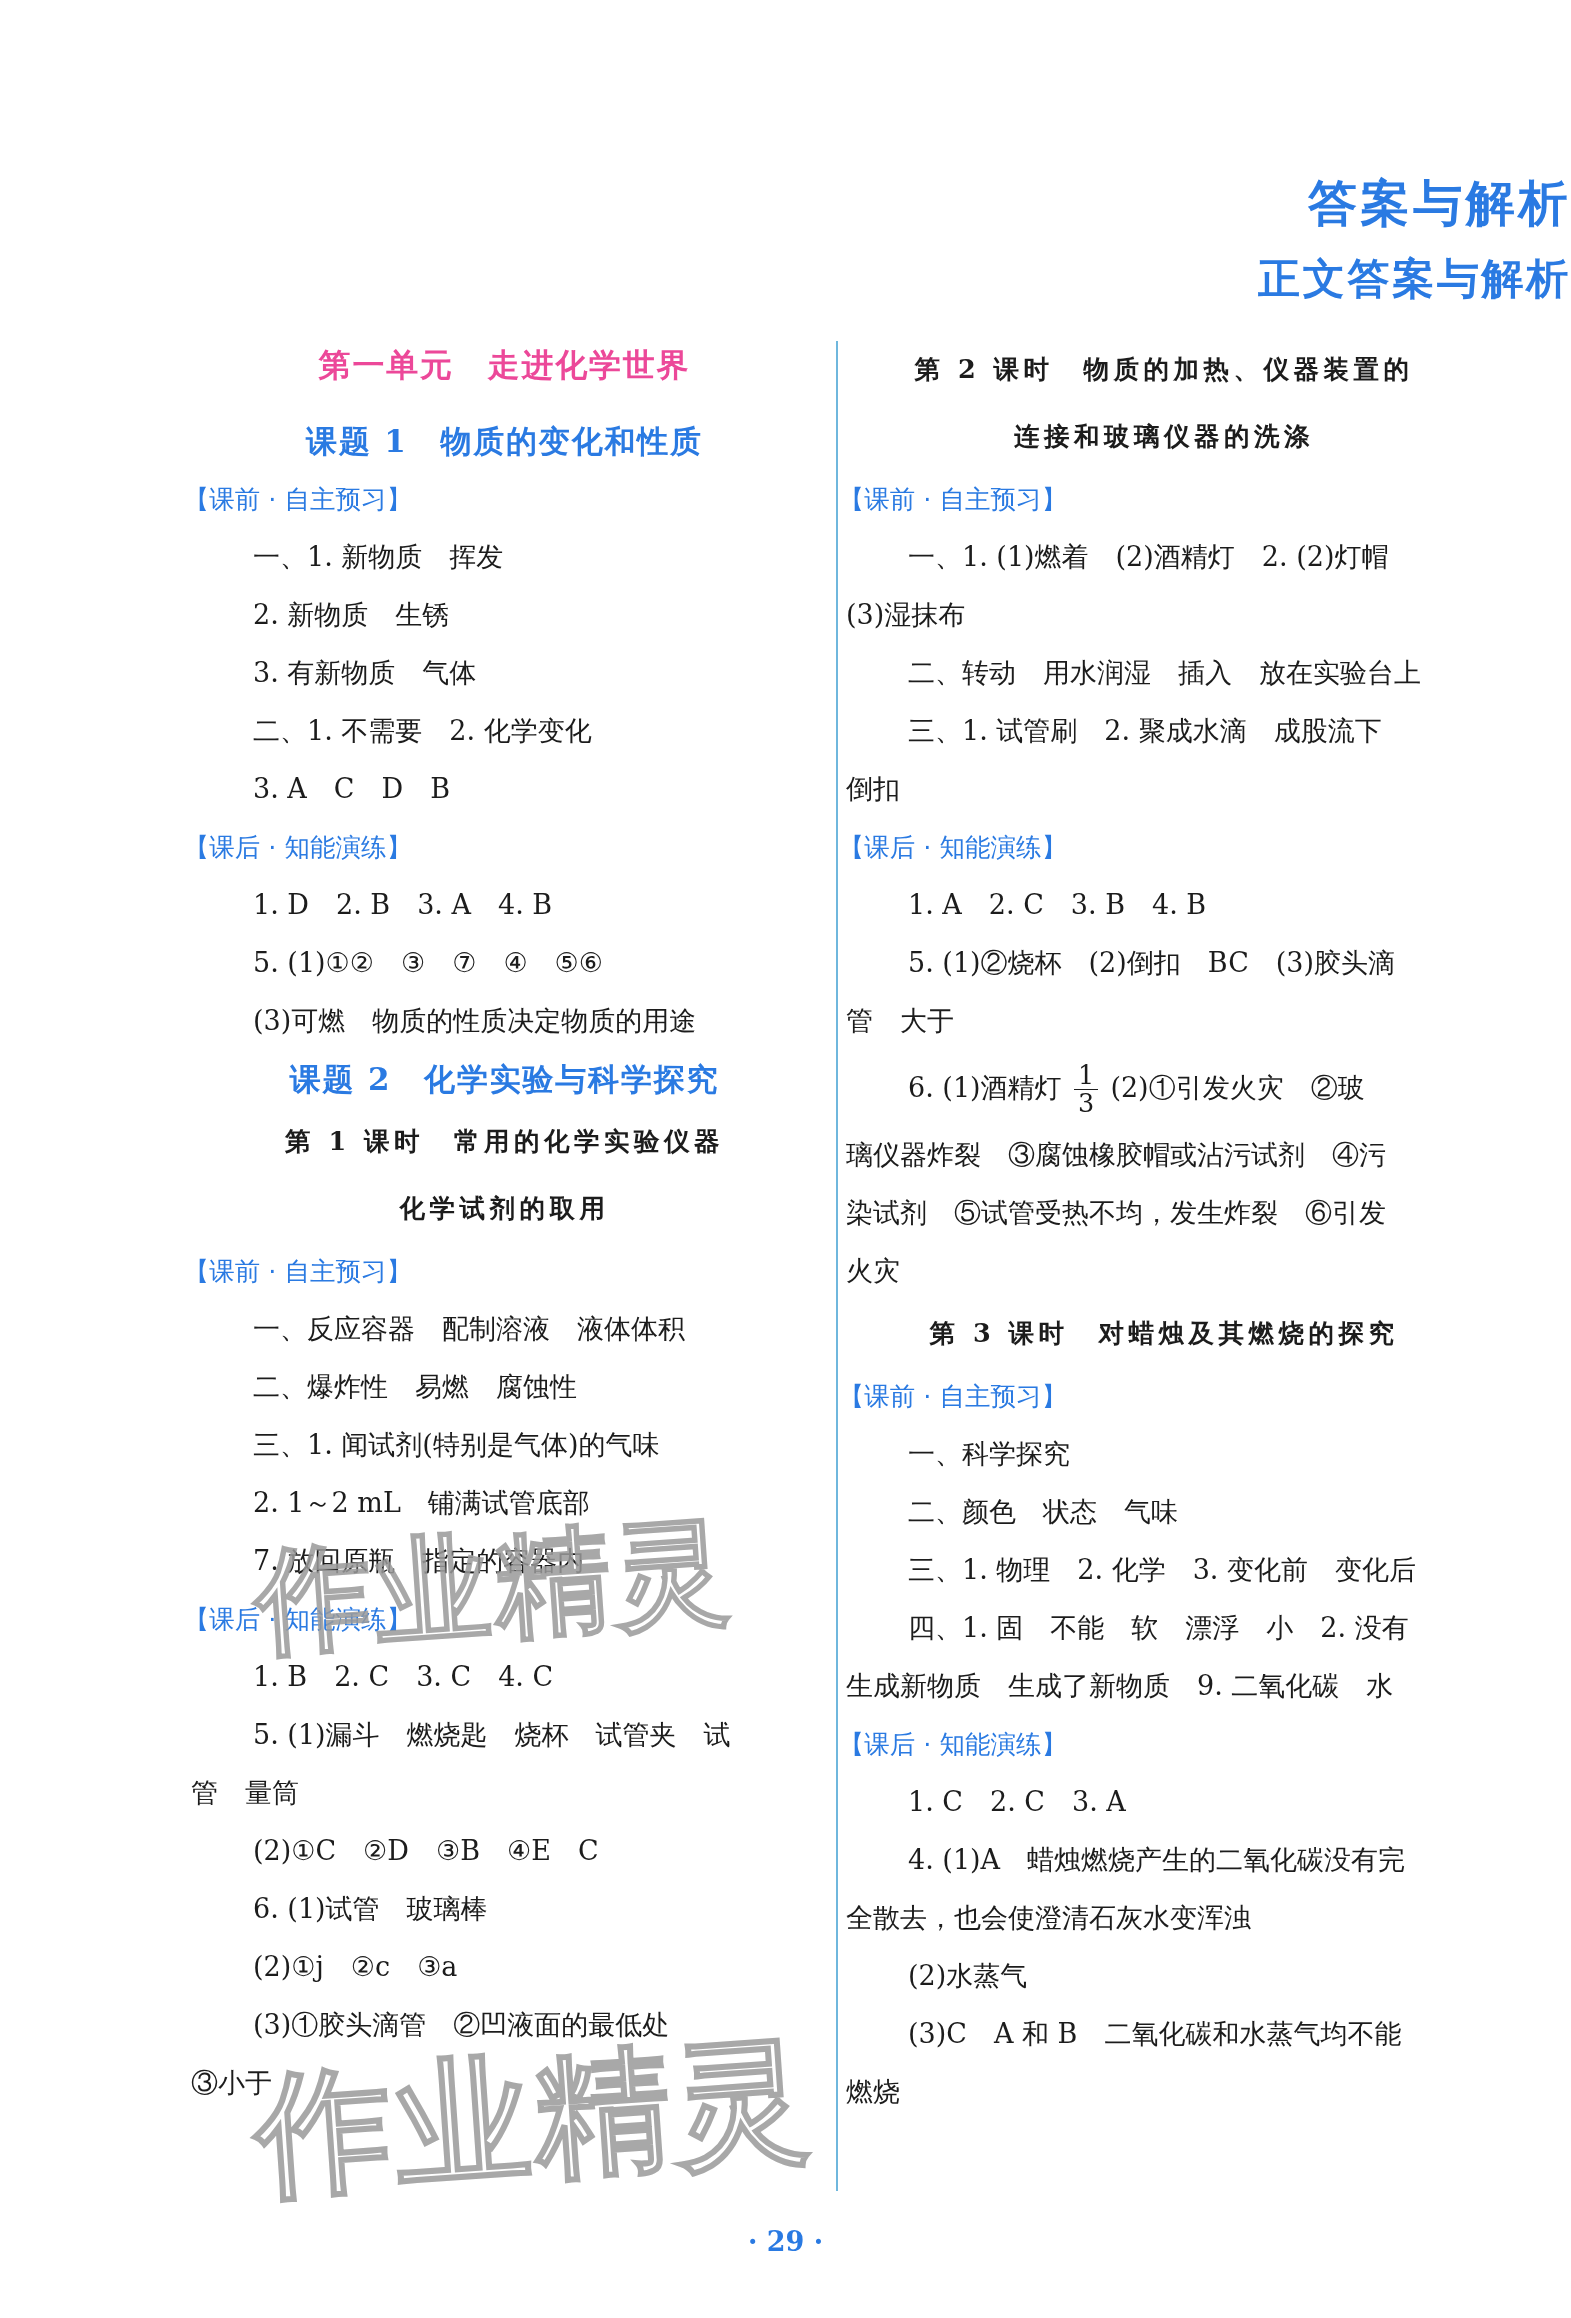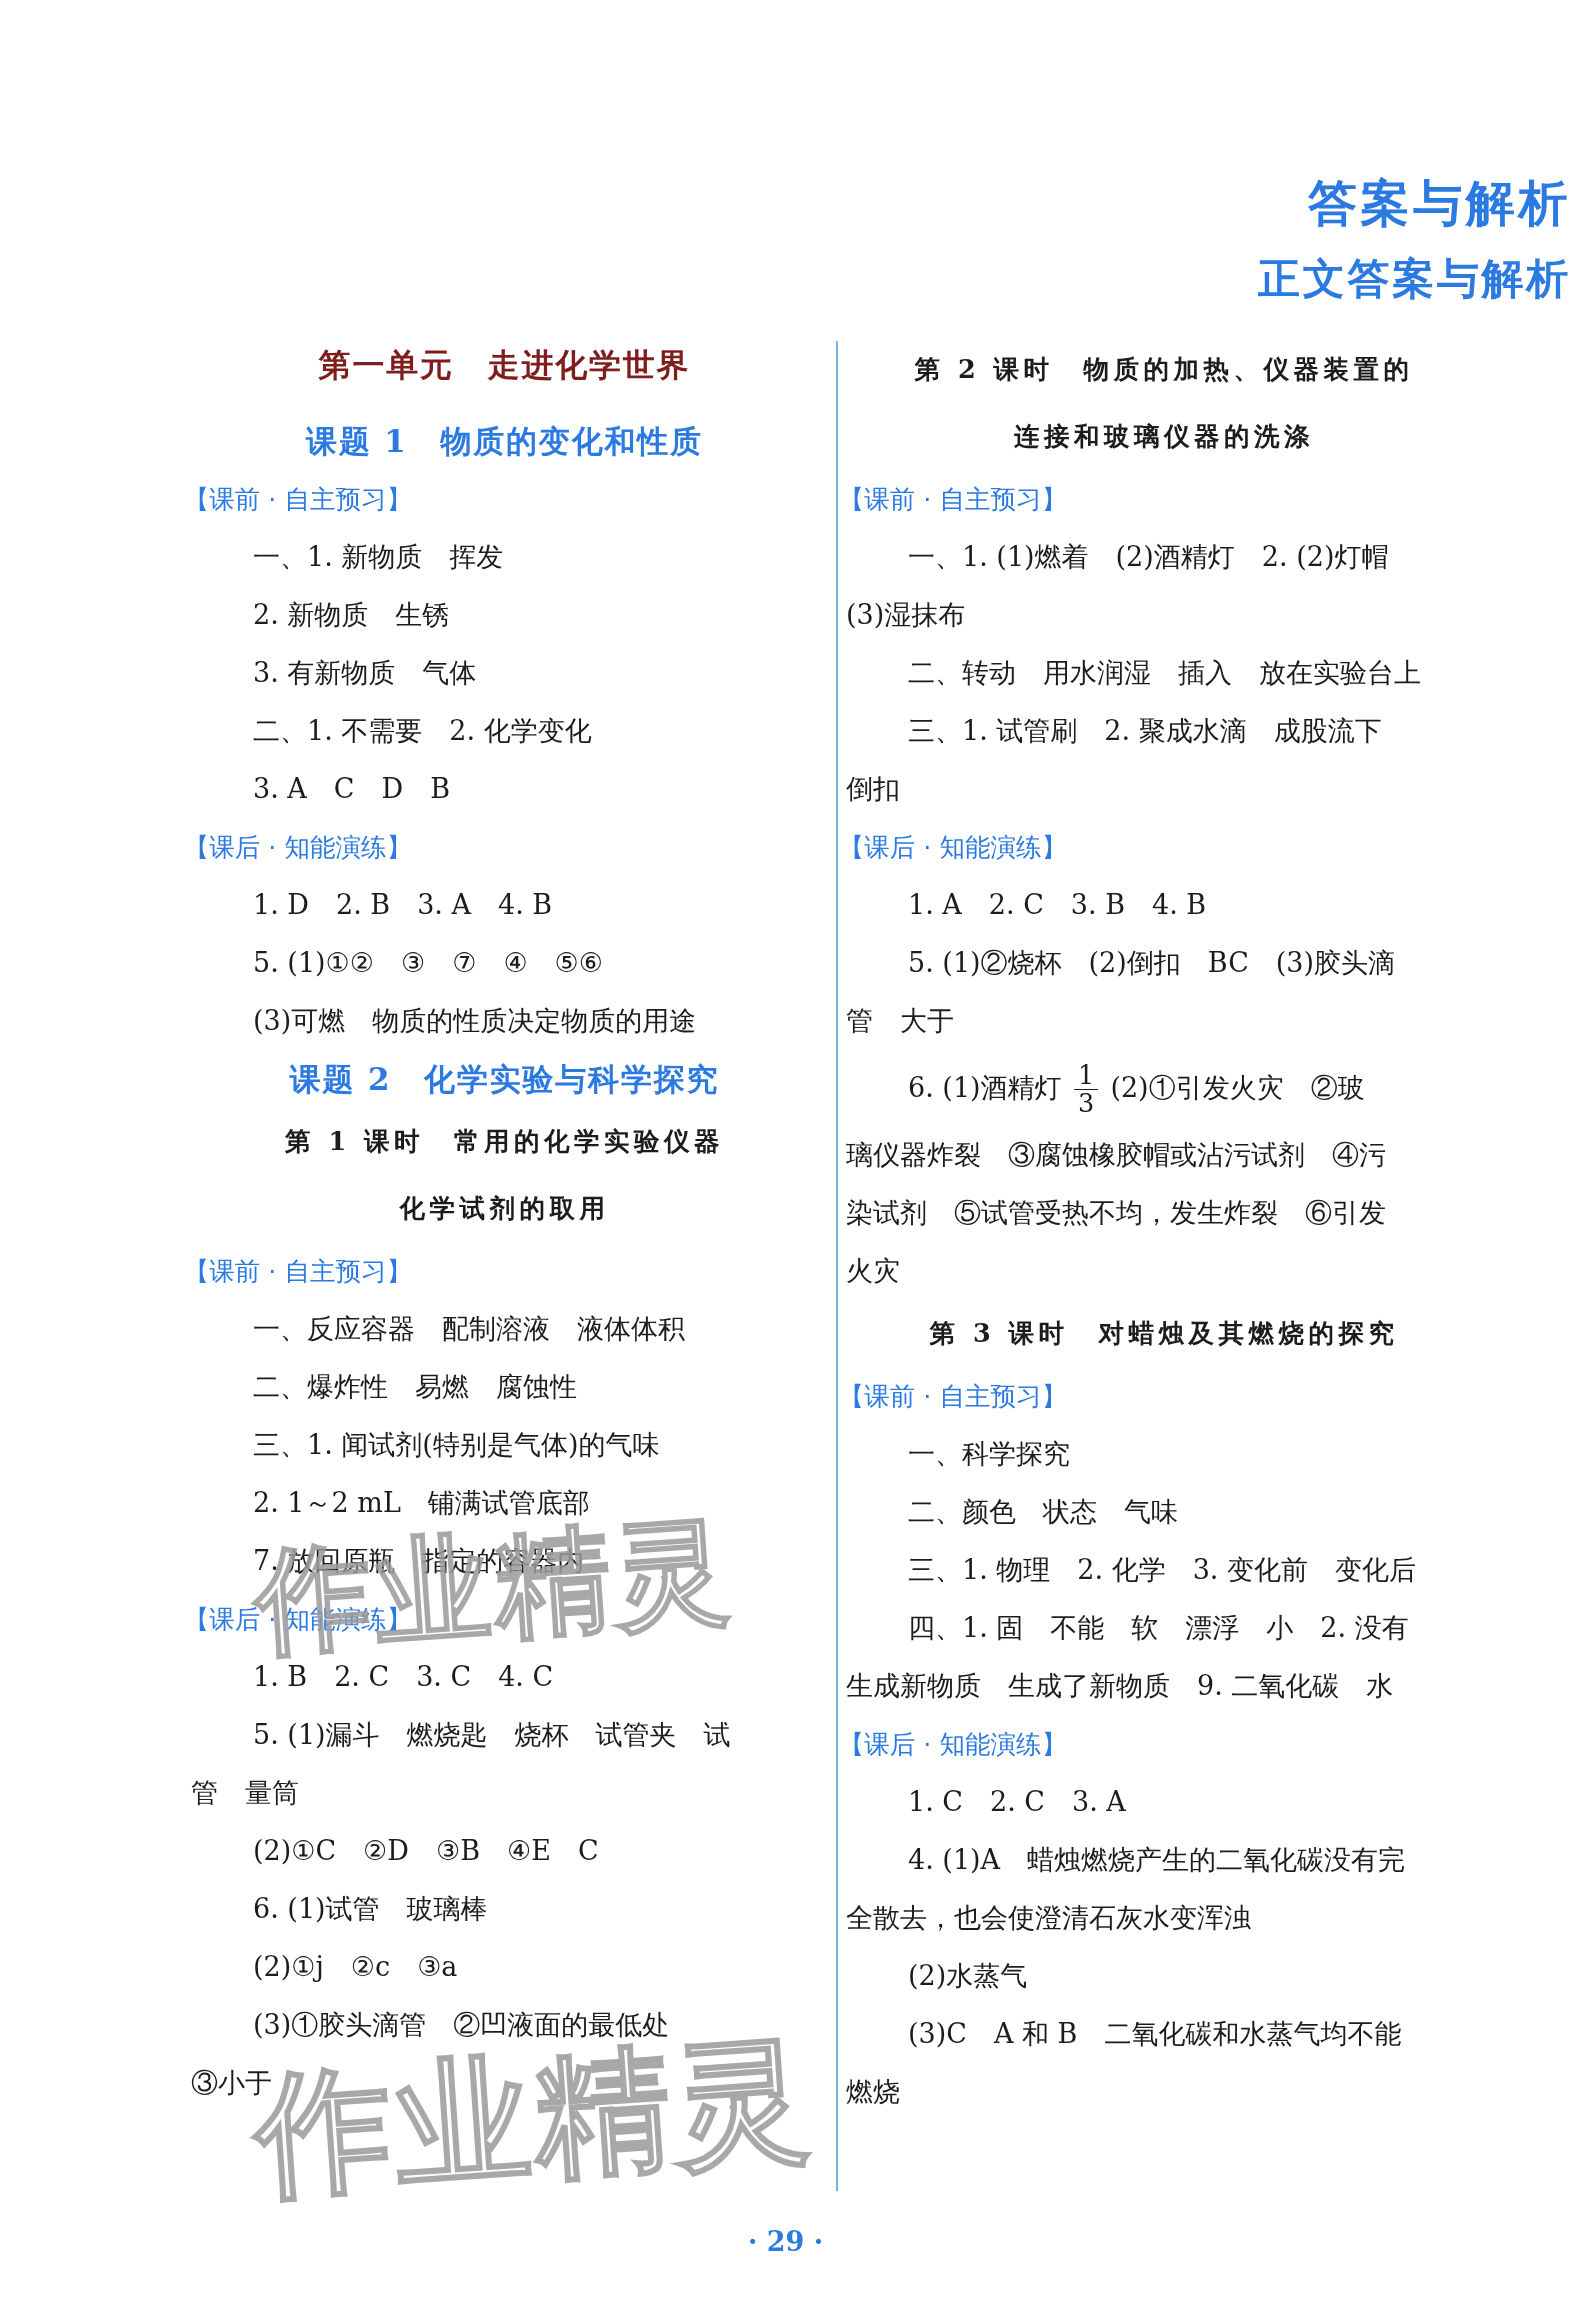--- a/index.html
+++ b/index.html
@@ -7,21 +7,21 @@
          font-family: "DejaVu Serif", "Liberation Serif", serif; color: #1c1c1c; }
   .title-main { position: absolute; left: 0; width: 1571px; top: 171px; text-align: right;
     font-family: "DejaVu Sans", sans-serif; font-weight: bold; font-size: 49px; color: #2a7ae2; letter-spacing: 3.6px; }
   .title-sub { position: absolute; left: 0; width: 1571px; top: 251px; text-align: right;
     font-family: "DejaVu Serif", serif; font-weight: bold; font-size: 42px; color: #2a7ae2; letter-spacing: 2.7px; }
   .col { position: absolute; top: 336px; }
   .col-left { left: 191px; width: 627px; }
   .col-right { left: 846px; width: 636px; }
   .divider { position: absolute; left: 836px; top: 341px; width: 1.8px; height: 1850px; background: #6fb7dd; }
   .unit-title { text-align: center; font-family: "DejaVu Sans", sans-serif; font-weight: bold;
-    font-size: 32px; color: #7f1d1d; height: 58px; line-height: 58px; margin-bottom: 18px; letter-spacing: 1.8px; }
+    font-size: 32px; color: #ec4899; height: 58px; line-height: 58px; margin-bottom: 18px; letter-spacing: 1.8px; }
   .lesson-title { text-align: center; font-family: "DejaVu Serif", serif; font-weight: bold;
     font-size: 31px; color: #2a7ae2; height: 58px; line-height: 58px; letter-spacing: 1.8px; }
   .period-title { text-align: center; font-family: "DejaVu Serif", serif; font-weight: bold;
     font-size: 25.5px; color: #1c1c1c; line-height: 67px; letter-spacing: 4.5px; }
   .tag { font-family: "DejaVu Sans", sans-serif; font-weight: normal; font-size: 25.5px; color: #2a7ae2;
     height: 58px; line-height: 58px; margin-left: -7.3px; }
   .line { font-size: 27px; line-height: 58px; height: 58px; white-space: nowrap; }
   .indent { padding-left: 62px; }
   .noindent { padding-left: 0; }
   .frac-line { height: 76px; line-height: 76px; }

